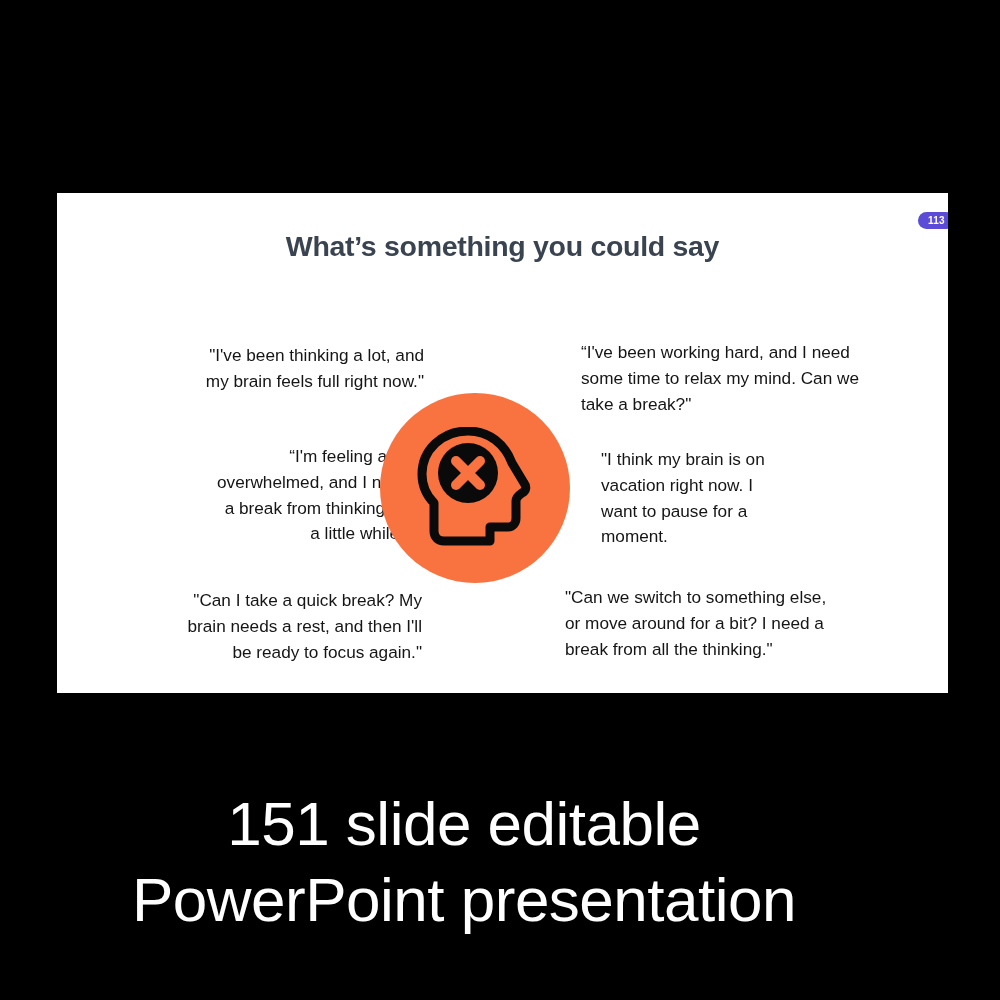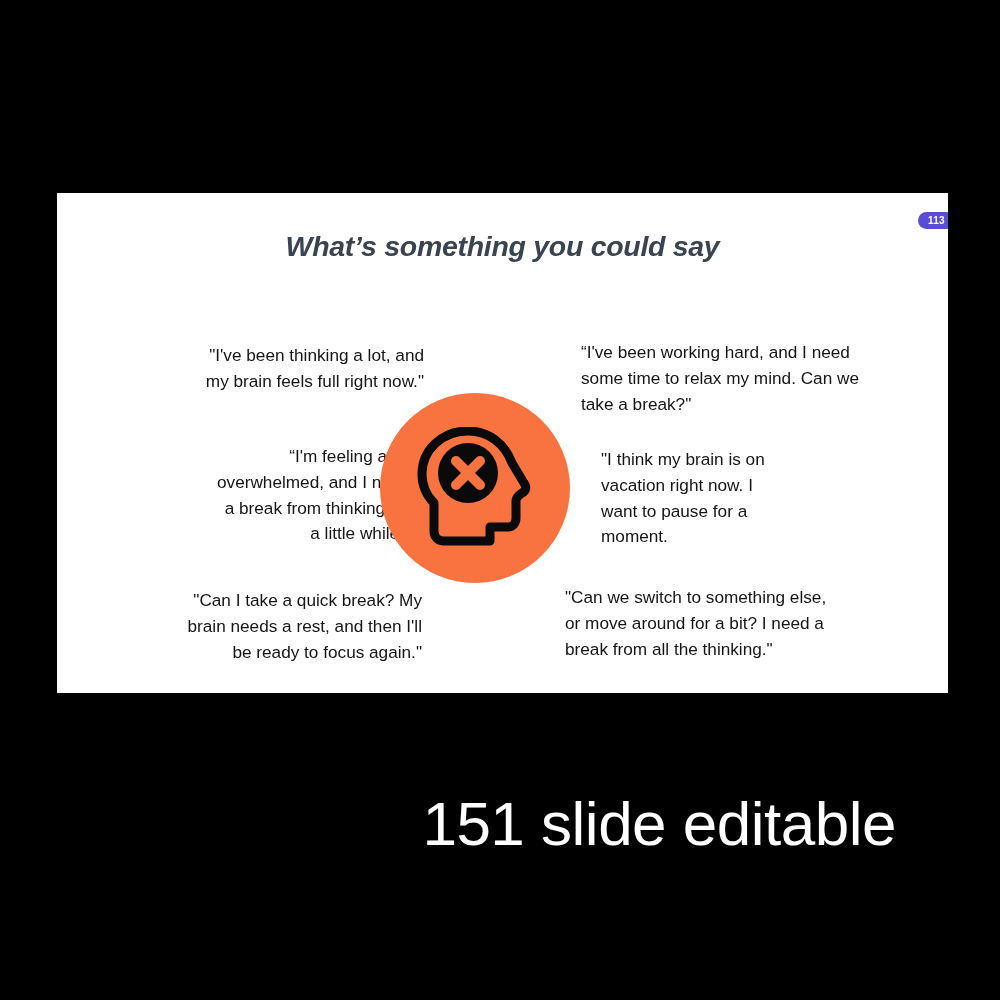--- a/index.html
+++ b/index.html
@@ -35,21 +35,20 @@
 
   .slide-title {
     position:absolute;
     left:0; top:36px; width:100%;
     text-align:center;
     color:#3a4450;
     font-size:28.5px;
     font-weight:700;
     line-height:1.20;
     letter-spacing:-0.3px;
-    font-style:italic;
   }
 
   
   .center-graphic {
     position:absolute;
     left:323px; top:200px;
     width:190px; height:190px;
     border-radius:50%;
     background:#f87340;
     display:flex; align-items:center; justify-content:center;
@@ -77,22 +76,22 @@
   .q-l3 { position:absolute; top:245px; right:12px; width:300px; }
 
   
   .q-r1 { position:absolute; top:-3px;  left:16px;  width:345px; }
   .q-r2 { position:absolute; top:104px; left:36px; width:215px; }
   .q-r3 { position:absolute; top:242px; left:0px;  width:330px; }
 
   
   .caption {
     position:absolute;
-    left:0; top:786px; width:896px;
-    text-align:right;
+    left:16px; top:786px; width:896px;
+    text-align:center;
     color:#ffffff;
     font-size:62px;
     font-weight:300;
     line-height:1.23;
     letter-spacing:-0.5px;
   }
   .caption-line { display:block; }
 </style>
 </head>
 <body>
@@ -158,15 +157,16 @@
 moment.</div>
       <div class="quote q-r3">"Can we switch to something else,
 or move around for a bit? I need a
 break from all the thinking."</div>
     </div>
 
   </div>
 
   <div class="caption">
     <span class="caption-line">151 slide editable</span>
+    <span class="caption-line">PowerPoint presentation</span>
   </div>
 
 </div>
 
 </body></html>

